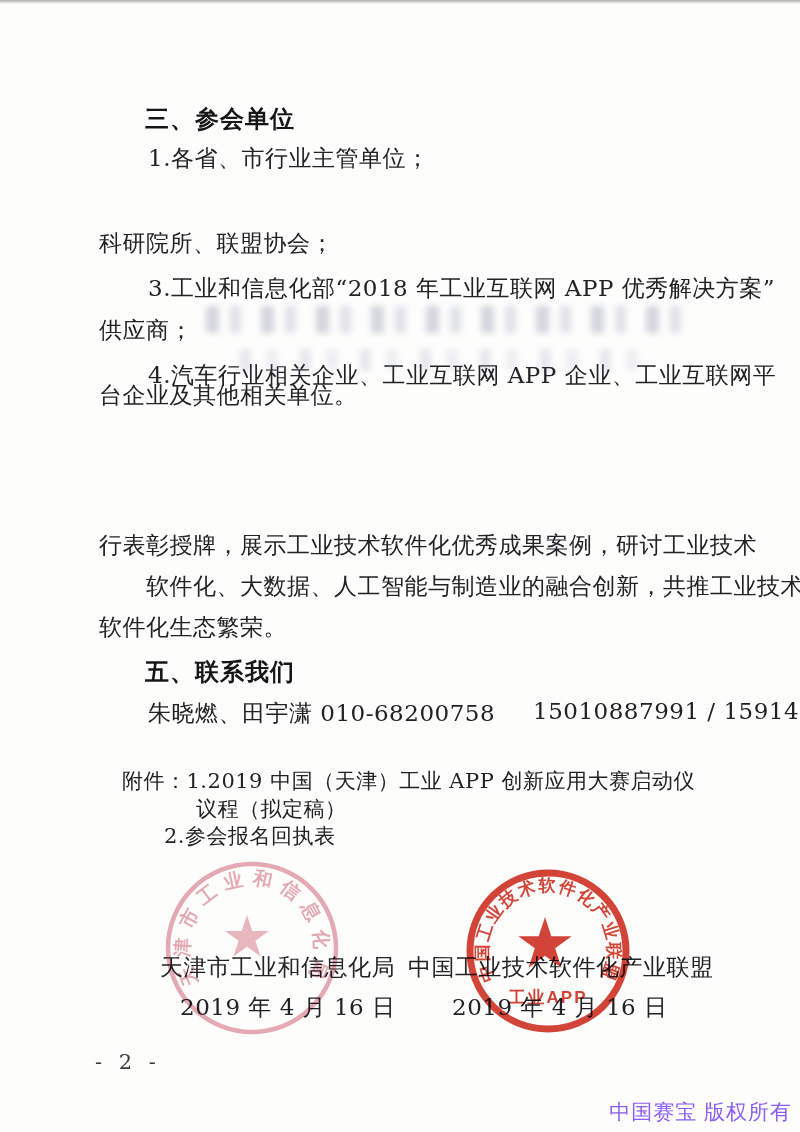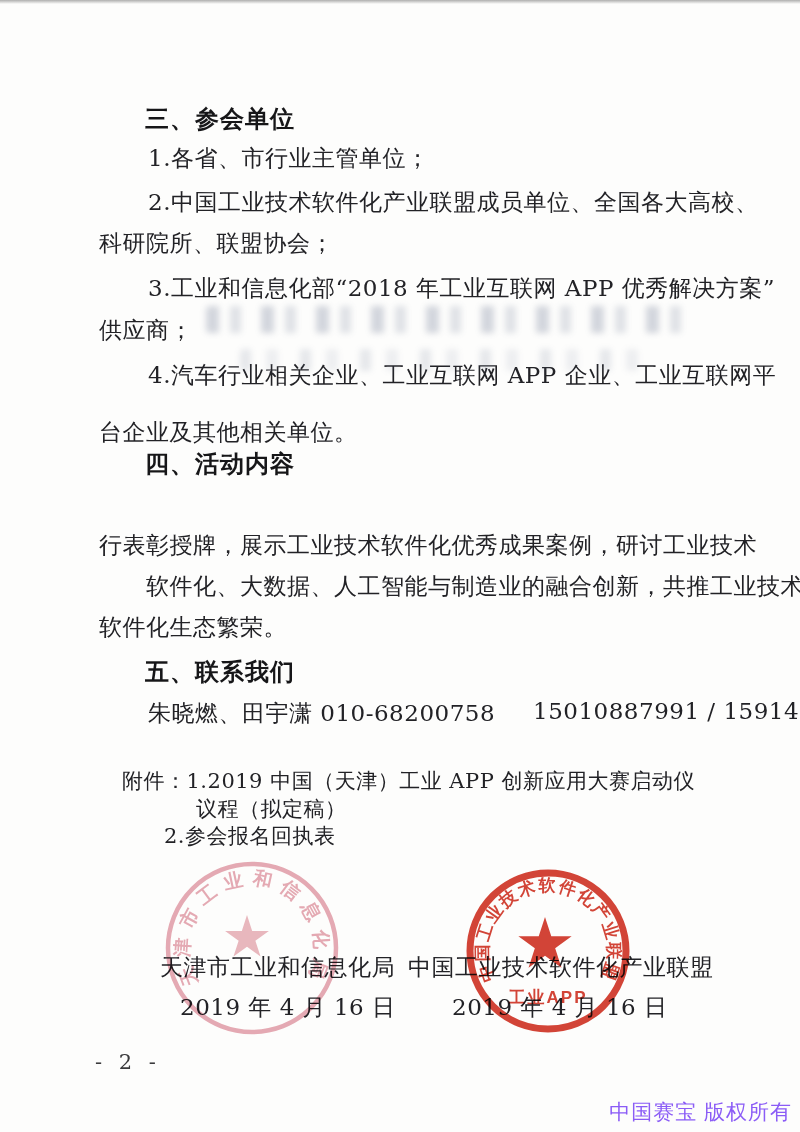--- a/index.html
+++ b/index.html
@@ -56,31 +56,29 @@
 </style>
 </head>
 <body>
 
 <div class="page">
 
   <div class="scan-edge-top"></div>
 
   <div class="line heading" style="left:145px; top:103px;">三、参会单位</div>
   <div class="line" style="left:148px; top:143px;">1.各省、市行业主管单位；</div>
-  <div class="line" style="left:148px; top:187px;">2.中国工业技术软件化产业联盟成员单位、全国各大高校、</div>
   <div class="line" style="left:99px; top:228px;">科研院所、联盟协会；</div>
   <div class="line" style="left:148px; top:273px;">3.工业和信息化部“2018 年工业互联网 APP 优秀解决方案”</div>
   <div class="line" style="left:99px; top:315px;">供应商；</div>
   <div class="line" style="left:148px; top:360px;">4.汽车行业相关企业、工业互联网 APP 企业、工业互联网平</div>
-  <div class="line" style="left:99px; top:417px;">台企业及其他相关单位。</div>
+  <div class="line" style="left:99px; top:380px;">台企业及其他相关单位。</div>
 
   <div class="bleed bleed1"></div>
   <div class="bleed bleed2"></div>
 
-  <div class="line heading" style="left:145px; top:448px;">四、活动内容</div>
   <div class="line" style="left:99px; top:530px;font-family:Liberation Serif, serif;">行表彰授牌，展示工业技术软件化优秀成果案例，研讨工业技术</div>
   <div class="line" style="left:99px; top:571px;margin-left:47px;">软件化、大数据、人工智能与制造业的融合创新，共推工业技术</div>
   <div class="line heading" style="left:145px; top:656px;">五、联系我们</div>
 
   <div class="line" style="left:99px; top:612px;">软件化生态繁荣。</div>
   <div class="line contact-row" style="left:148px; top:698px;">
     <span>朱晓燃、田宇潇 010-68200758</span>
     <span>15010887991 / 15914316172</span>
   </div>
 

